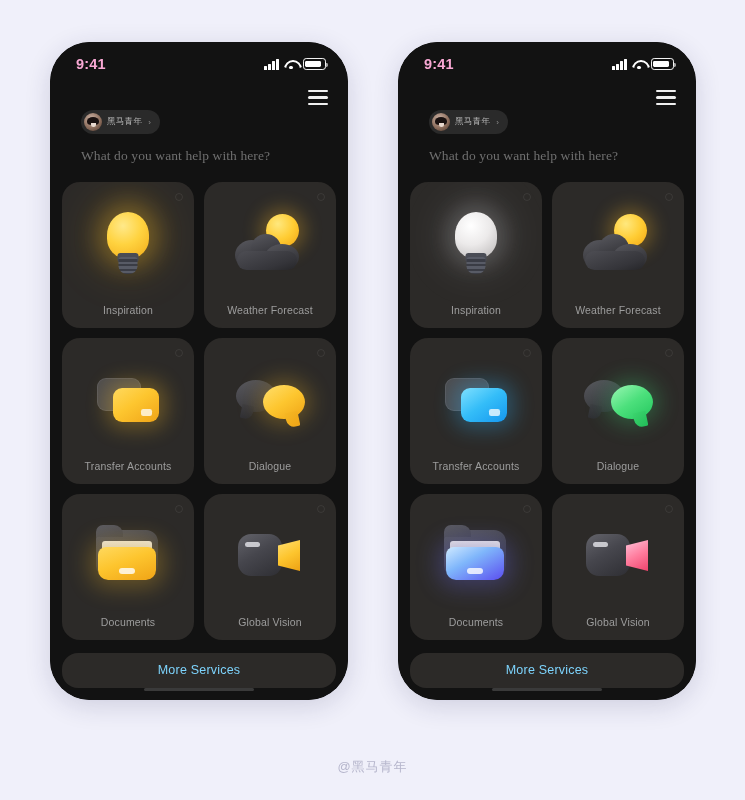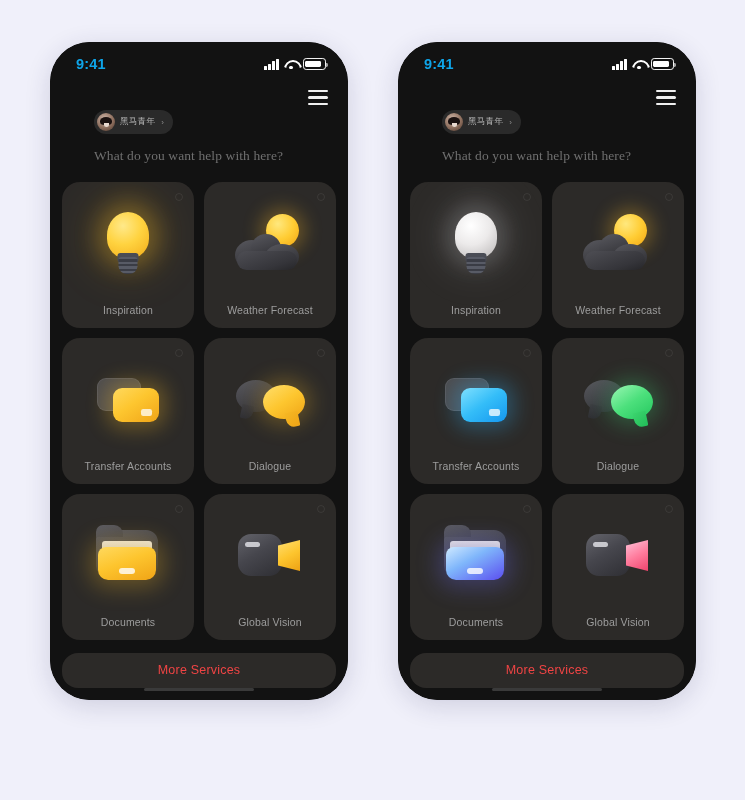--- a/index.html
+++ b/index.html
@@ -30,21 +30,21 @@
     border-radius:40px;
     display:flex; flex-direction:column;
   }
 
   
   .statusbar {
     height:44px; flex:0 0 44px;
     display:flex; align-items:center; justify-content:space-between;
     padding:0 22px 0 26px;
   }
-  .clock { color:#0ea5e9; font-size:14.5px; font-weight:bold; letter-spacing:.2px; }
+  .clock { color:#f9a8d4; font-size:14.5px; font-weight:bold; letter-spacing:.2px; }
   .status-icons { display:flex; align-items:center; gap:5px; }
   .sig { display:flex; align-items:flex-end; gap:1.5px; height:11px; }
   .sig i { width:2.6px; background:#fff; border-radius:.6px; display:block; }
   .sig i:nth-child(1){height:4px} .sig i:nth-child(2){height:6px}
   .sig i:nth-child(3){height:8.5px} .sig i:nth-child(4){height:11px}
   .wifi { width:14px; height:11px; position:relative; }
   .wifi::before{
     content:""; position:absolute; left:0; top:1px; width:14px; height:14px;
     border:2.4px solid #fff; border-radius:50%;
     clip-path:polygon(0 0,100% 0,100% 42%,50% 62%,0 42%);
@@ -54,21 +54,21 @@
     width:3.2px; height:3.2px; background:#fff; border-radius:50%;
   }
   .batt { width:23px; height:11.5px; border:1.4px solid rgba(255,255,255,.95);
           border-radius:3.2px; position:relative; padding:1.3px; }
   .batt::after{ content:""; position:absolute; right:-3px; top:3.4px;
           width:1.8px; height:4px; background:rgba(255,255,255,.6);
           border-radius:0 1.4px 1.4px 0; }
   .batt span{ display:block; height:100%; width:88%; background:#fff; border-radius:1.4px; }
 
   
-  .header { padding:6px 22px 0 44px; position:relative; }
+  .header { padding:6px 22px 0 31px; position:relative; }
   .hamburger {
     position:absolute; right:20px; top:4px;
     width:20px; height:15px;
     display:flex; flex-direction:column; justify-content:space-between;
     cursor:pointer;
   }
   .hamburger i { display:block; height:2.2px; background:#efefef; border-radius:2px; }
   .hamburger i:nth-child(1){ width:20px; }
   .hamburger i:nth-child(2){ width:20px; }
   .hamburger i:nth-child(3){ width:20px; }
@@ -297,21 +297,21 @@
   .cam-p .cam-lens { background:linear-gradient(150deg,#ffc3da 0%,#ff7d9e 50%,#f0436c 100%);
                      box-shadow:0 0 16px 5px rgba(250,90,130,.22); }
 
   
   .more {
     margin:13px 12px 0 12px;
     height:46px;
     background:#2c2a28;
     border-radius:16px;
     display:flex; align-items:center; justify-content:center;
-    color:#ef4444; font-size:12.5px; letter-spacing:.2px;
+    color:#7dd3fc; font-size:12.5px; letter-spacing:.2px;
     cursor:pointer;
   }
   .homebar {
     margin:auto auto 9px auto;
     width:110px; height:4.5px; border-radius:3px;
     background:#3a3a3a;
   }
 
   
   .watermark {
@@ -562,13 +562,14 @@
           <div class="clabel">Global Vision</div>
         </div>
 
       </div>
 
       <div class="more">More Services</div>
       <div class="homebar"></div>
     </div>
   </div>
 
+  <div class="watermark">@黑马青年</div>
 </div>
 
 </body></html>

